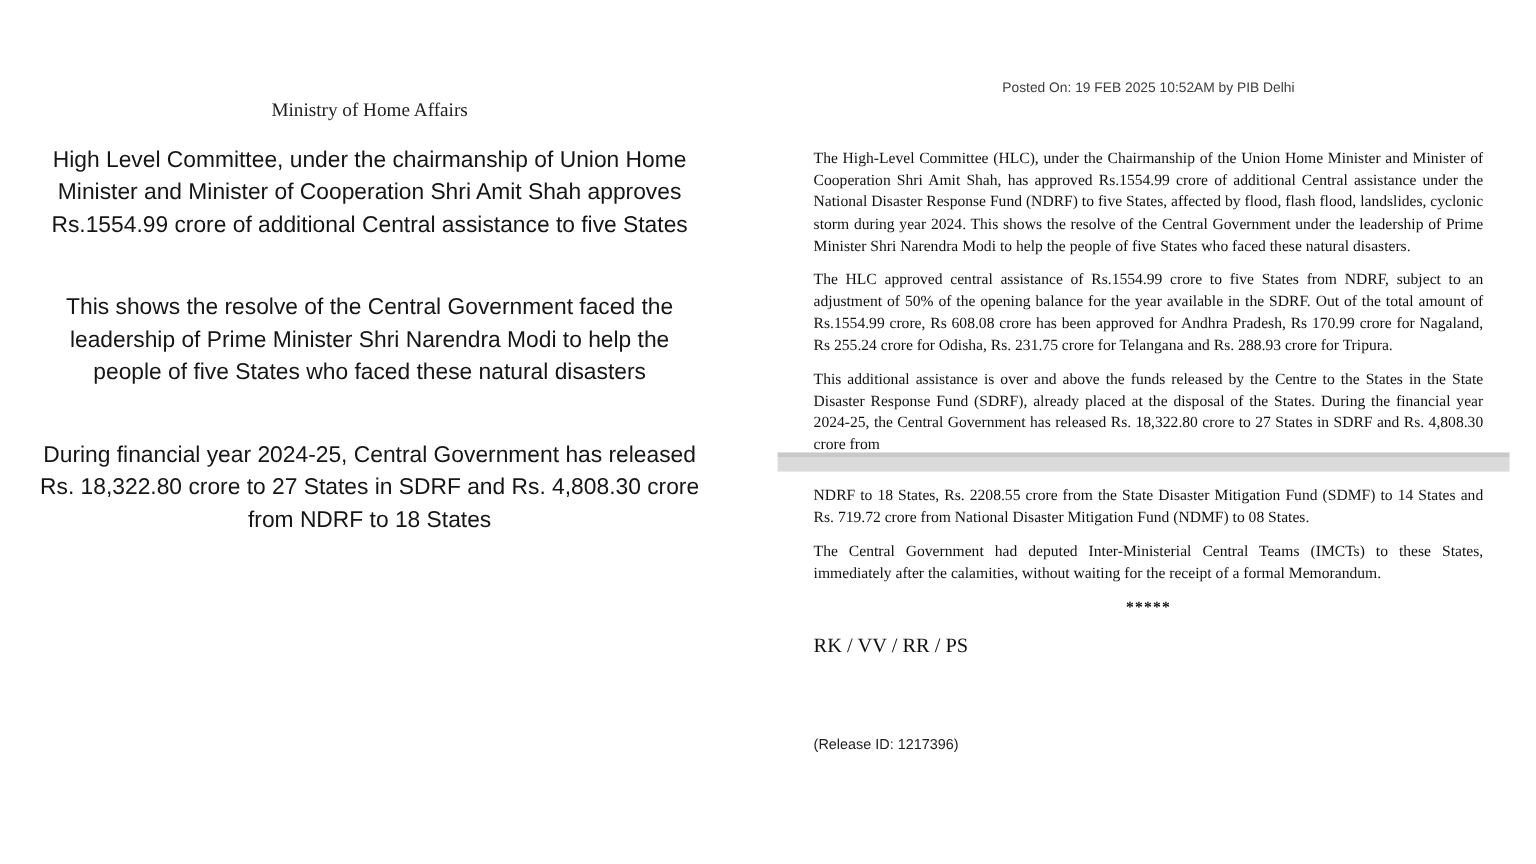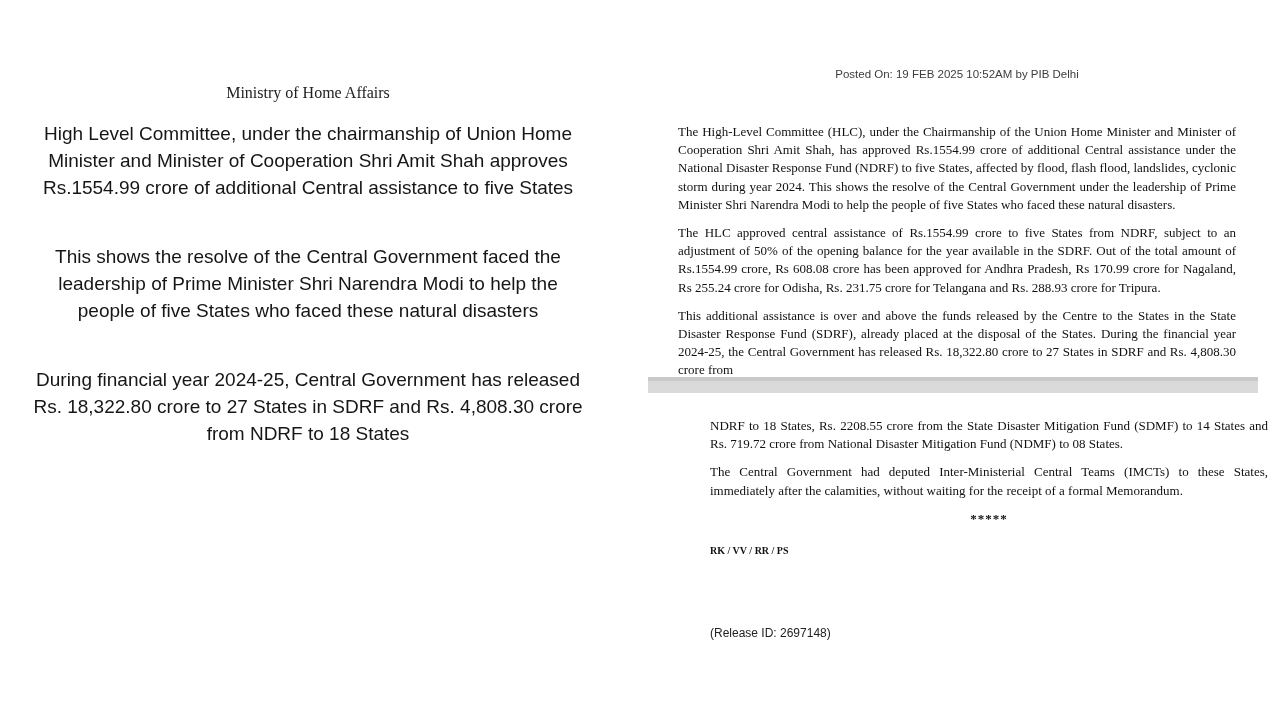--- a/index.html
+++ b/index.html
@@ -58,40 +58,39 @@
     left: 648px;
     top: 377px;
     width: 610px;
     height: 16px;
     background: linear-gradient(180deg, #c9c9c9 0%, #c9c9c9 22%, #dadada 22%, #dadada 100%);
   }
 
   .right-col-2 {
     position: absolute;
     left: 678px;
-    top: 417px;
+    top: 404px;
     width: 558px;
     font-family: "Liberation Serif", serif;
     font-size: 13px;
     line-height: 18.2px;
     color: #111111;
-    margin-left: 32px;
   }
   .right-col-2 p.body-para { text-align: justify; margin-bottom: 10px; }
 
   .stars {
     text-align: center;
     font-weight: 700;
     font-size: 13px;
     letter-spacing: 1px;
     margin-top: 7px;
   }
   .signature {
-    font-weight: 700;
-    font-size: 10px;
+    font-weight: 400;
+    font-size: 17px;
     margin-top: 14px;
   }
   .release-id {
     font-family: "Liberation Sans", sans-serif;
     font-size: 12px;
     color: #222222;
     margin-top: 64px;
   }
 </style>
 </head>
@@ -112,14 +111,14 @@
   <p class="body-para">This additional assistance is over and above the funds released by the Centre to the States in the State Disaster Response Fund (SDRF), already placed at the disposal of the States. During the financial year 2024-25, the Central Government has released Rs. 18,322.80 crore to 27 States in SDRF and Rs. 4,808.30 crore from</p>
 </div>
 
 <div class="page-break-bar"></div>
 
 <div class="right-col-2">
   <p class="body-para">NDRF to 18 States, Rs. 2208.55 crore from the State Disaster Mitigation Fund (SDMF) to 14 States and Rs. 719.72 crore from National Disaster Mitigation Fund (NDMF) to 08 States.</p>
   <p class="body-para">The Central Government had deputed Inter-Ministerial Central Teams (IMCTs) to these States, immediately after the calamities, without waiting for the receipt of a formal Memorandum.</p>
   <div class="stars">*****</div>
   <div class="signature">RK / VV / RR / PS</div>
-  <div class="release-id">(Release ID: 2697148)</div>
+  <div class="release-id">(Release ID: 1217396)</div>
 </div>
 
 </body></html>

